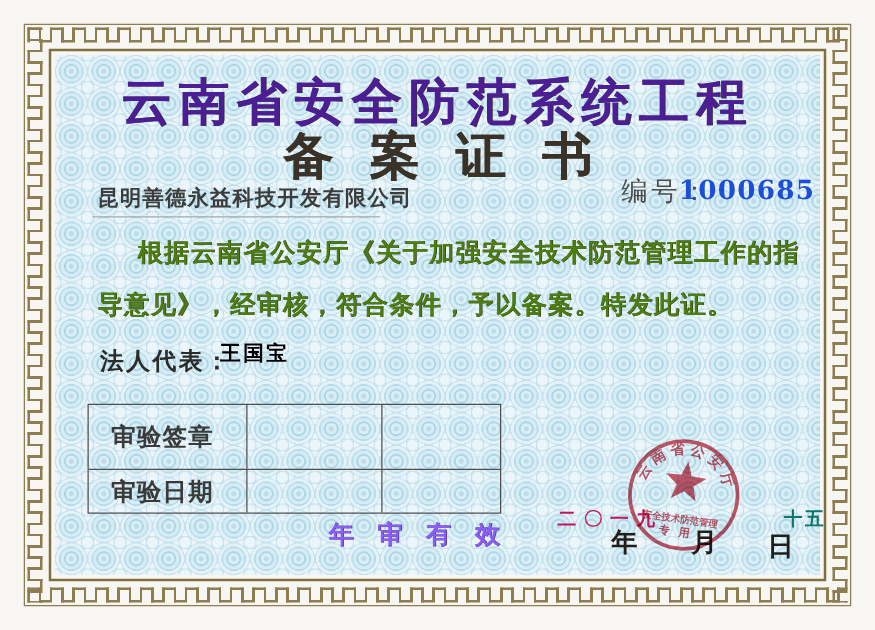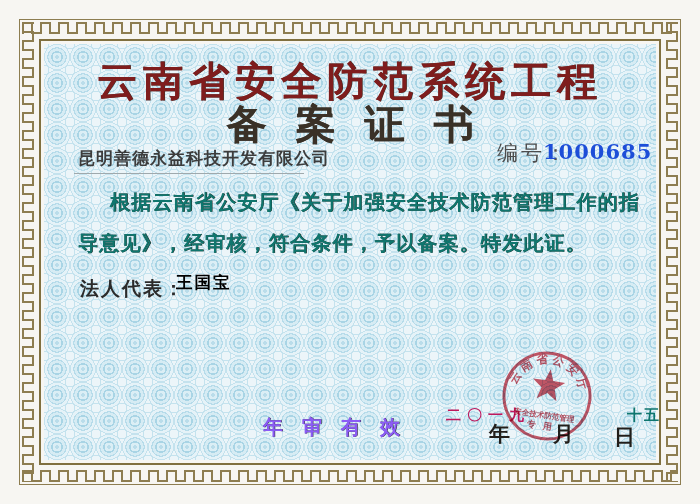--- a/index.html
+++ b/index.html
@@ -52,34 +52,34 @@
       radial-gradient(circle, rgba(146,202,223,.55) 0 2px, rgba(197,229,240,.45) 2px 4.5px, rgba(255,255,255,0) 4.5px),
       radial-gradient(circle, rgba(255,255,255,0) 0 4.5px, rgba(146,202,223,.45) 4.5px 5.5px, rgba(255,255,255,0) 5.5px);
     background-size:26px 26px,26px 26px,26px 26px;
     background-position:0 0,0 0,13px 13px;
   }
 
   
   .abs{position:absolute;white-space:nowrap;}
   .title1{
     left:0;right:0;top:54px;text-align:center;
-    font-size:40px;font-weight:700;letter-spacing:6px;color:#7f1d1d;
+    font-size:40px;font-weight:700;letter-spacing:6px;color:#4c1d95;
     text-shadow:0.6px 0 0 #3a3127;
   }
   .title2{
     left:0;right:0;top:97px;text-align:center;
     font-size:40px;font-weight:700;letter-spacing:29px;margin-right:-29px;color:#3a3127;
     text-shadow:0.6px 0 0 #3a3127;
   }
   .company{left:78px;top:147px;font-size:17px;font-weight:600;color:#3c3c3c;letter-spacing:1px;}
   .company-underline{left:74px;top:173px;width:230px;height:1px;background:#9fa9ad;}
   .serial-label{left:497px;top:139px;font-size:21px;color:#4c4c4c;letter-spacing:3px;}
   .serial-value{left:543px;top:139px;font-size:21px;font-weight:600;color:#1d4ed8;
     font-family:"DejaVu Serif",serif;letter-spacing:1px;}
-  .body-line{font-size:20px;font-weight:700;color:#0f766e;letter-spacing:1.2px;
+  .body-line{font-size:20px;font-weight:700;color:#4d7c0f;letter-spacing:1.2px;
     text-shadow:0.4px 0 0 #26221e;}
   .body-line.l1{left:110px;top:189px;}
   .body-line.l2{left:78px;top:230px;}
   .legal-label{left:80px;top:276px;font-size:19px;font-weight:700;color:#2b2b2b;letter-spacing:2px;}
   .legal-name{left:176px;top:272px;font-size:16.5px;font-weight:600;color:#000000;letter-spacing:2px;}
 
   
   .review-table{position:absolute;left:70px;top:323px;width:331px;height:88px;
     border:1.5px solid #4e4e4e;box-sizing:border-box;display:flex;flex-direction:column;}
   .review-row{display:flex;flex:0 0 52px;border-bottom:1.5px solid #4e4e4e;box-sizing:border-box;}
@@ -126,20 +126,32 @@
   <div class="abs company-underline"></div>
   <div class="abs serial-label">编号：</div>
   <div class="abs serial-value">1000685</div>
 
   <div class="abs body-line l1">根据云南省公安厅《关于加强安全技术防范管理工作的指</div>
   <div class="abs legal-label">法人代表：</div>
 
   <div class="abs body-line l2">导意见》，经审核，符合条件，予以备案。特发此证。</div>
   <div class="abs legal-name">王国宝</div>
 
+  <div class="review-table">
+    <div class="review-row">
+      <div class="review-cell label">审验签章</div>
+      <div class="review-cell c2"></div>
+      <div class="review-cell c3"></div>
+    </div>
+    <div class="review-row">
+      <div class="review-cell label">审验日期</div>
+      <div class="review-cell c2"></div>
+      <div class="review-cell c3"></div>
+    </div>
+  </div>
 
   <div class="abs annual">年审有效</div>
   <div class="abs date-prefix">二〇一九</div>
   <div class="abs date-mid">十五</div>
   <div class="abs unit y">年</div>
   <div class="abs unit m">月</div>
   <div class="abs unit d">日</div>
 
   <div class="seal">
     <svg viewBox="-47 -47 94 94" width="94" height="94">

